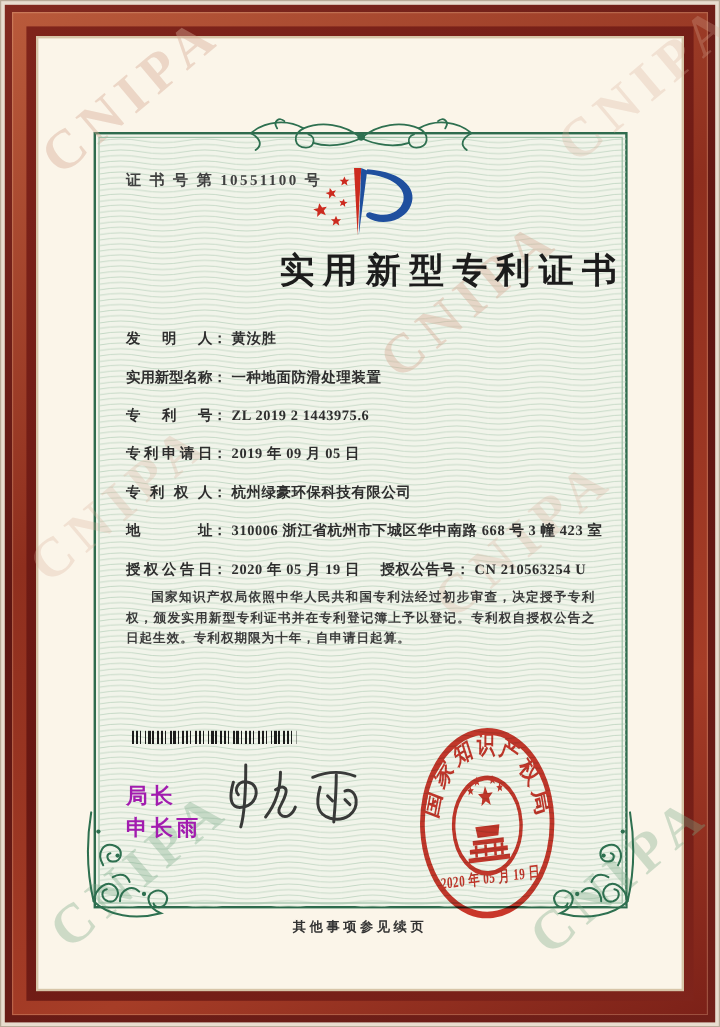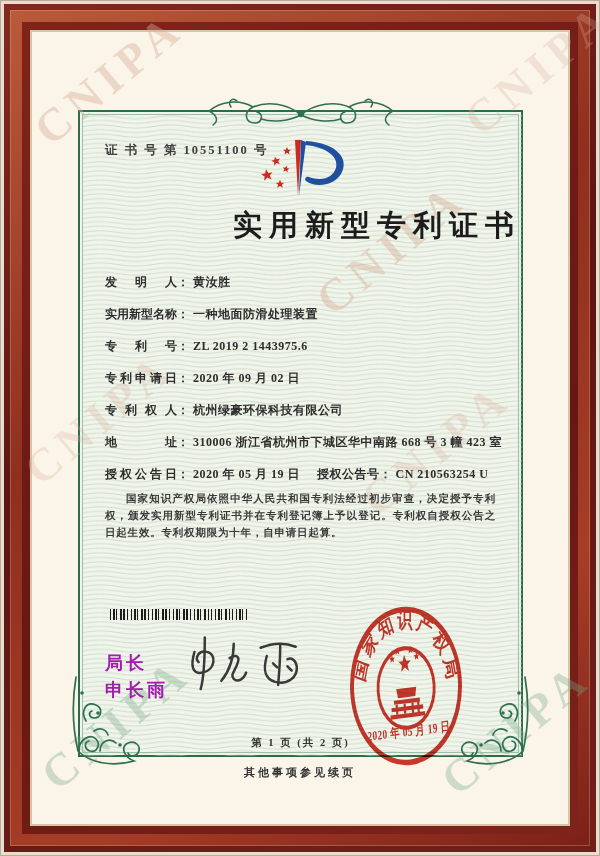--- a/index.html
+++ b/index.html
@@ -153,21 +153,21 @@
             <div class="f-row">
               <span class="f-label">发明人</span><span class="f-colon">：</span><span class="f-value">黄汝胜</span>
             </div>
             <div class="f-row">
               <span class="f-label">实用新型名称</span><span class="f-colon">：</span><span class="f-value">一种地面防滑处理装置</span>
             </div>
             <div class="f-row">
               <span class="f-label">专利号</span><span class="f-colon">：</span><span class="f-value">ZL 2019 2 1443975.6</span>
             </div>
             <div class="f-row">
-              <span class="f-label">专利申请日</span><span class="f-colon">：</span><span class="f-value">2020 年 09 月 02 日</span>
+              <span class="f-label">专利申请日</span><span class="f-colon">：</span><span class="f-value">2019 年 09 月 05 日</span>
             </div>
             <div class="f-row">
               <span class="f-label">专利权人</span><span class="f-colon">：</span><span class="f-value">杭州绿豪环保科技有限公司</span>
             </div>
             <div class="f-row">
               <span class="f-label">地址</span><span class="f-colon">：</span><span class="f-value">310006 浙江省杭州市下城区华中南路 668 号 3 幢 423 室</span>
             </div>
             <div class="f-row grant-row">
               <span class="f-label">授权公告日</span><span class="f-colon">：</span><span class="f-value">2020 年 05 月 19 日</span>
               <span class="grant-right">
@@ -226,21 +226,20 @@
                   <rect x="64" y="97" width="3" height="10"></rect>
                   <rect x="75" y="97" width="3" height="10"></rect>
                   <rect x="86" y="97" width="3" height="10"></rect>
                   <rect x="94" y="97" width="3" height="10"></rect>
                 </g>
               </g>
               <text x="80" y="129" text-anchor="middle" font-size="13" font-weight="bold" fill="#c8281c" style="letter-spacing:.5px">2020 年 05 月 19 日</text>
             </g>
           </svg>
 
-          <div class="page-info">第 1 页 (共 2 页)</div>
         </div>
 
         <div class="cont-note">其他事项参见续页</div>
 
       </div>
      </div>
     </div>
    </div>
   </div>
  </div>

